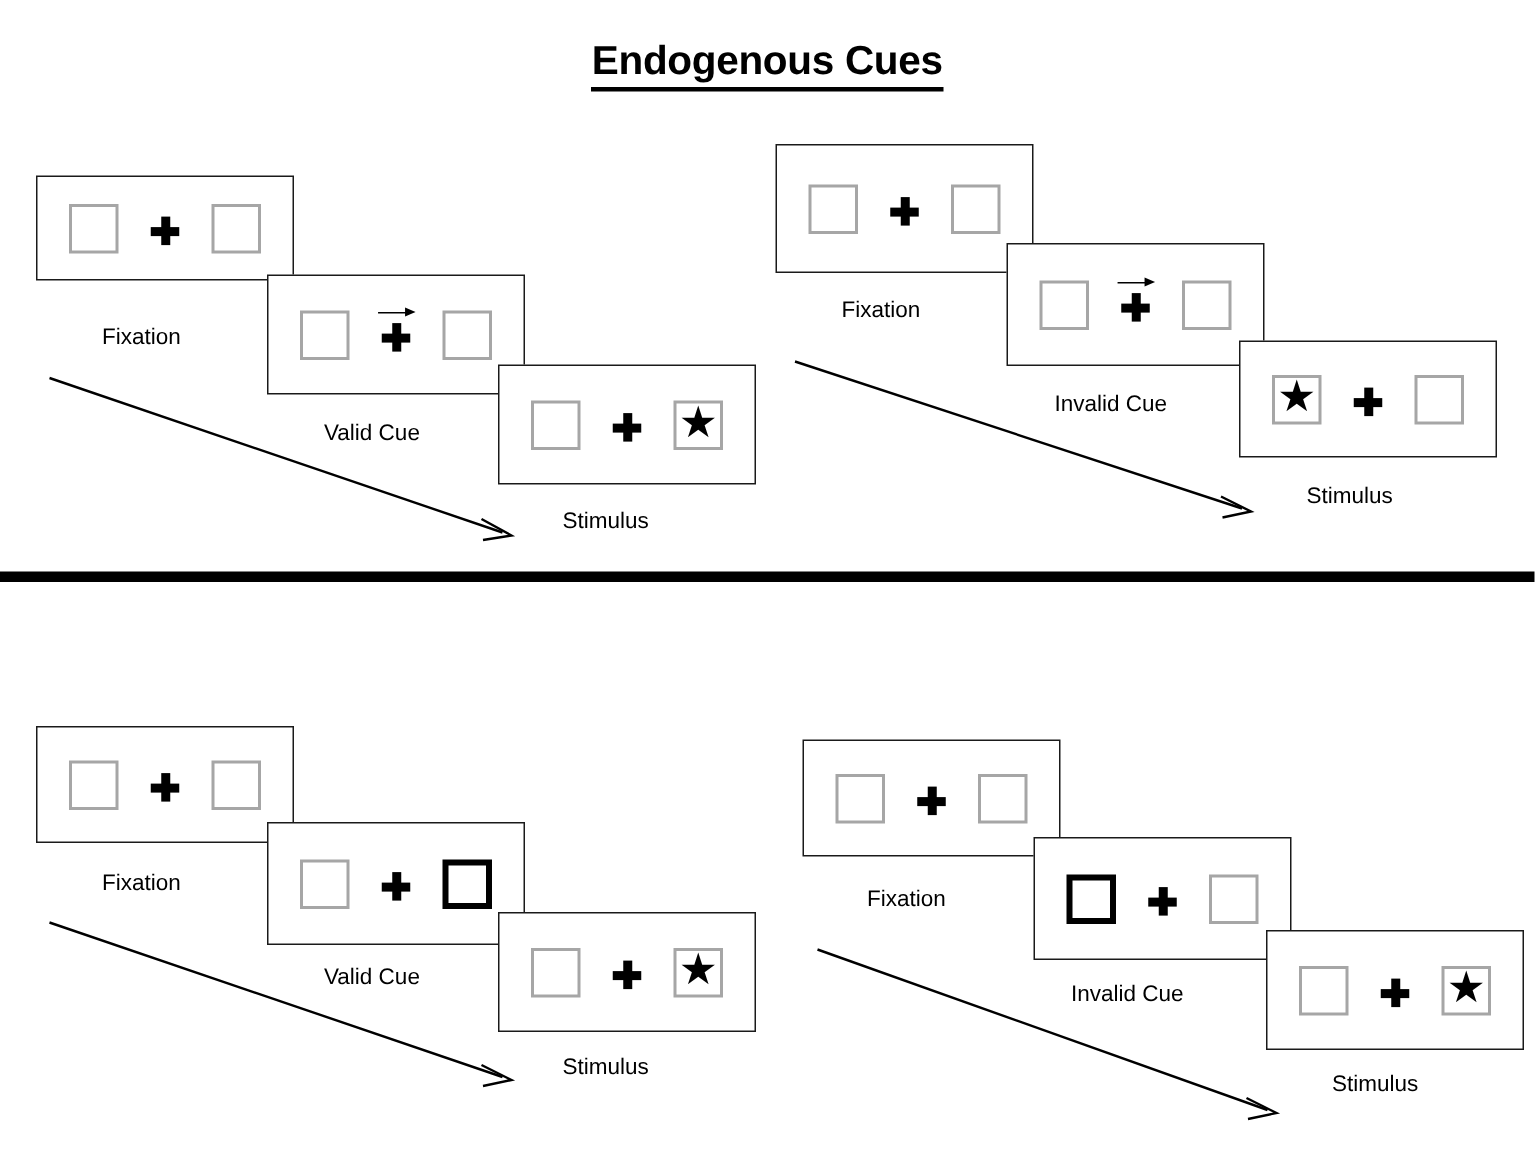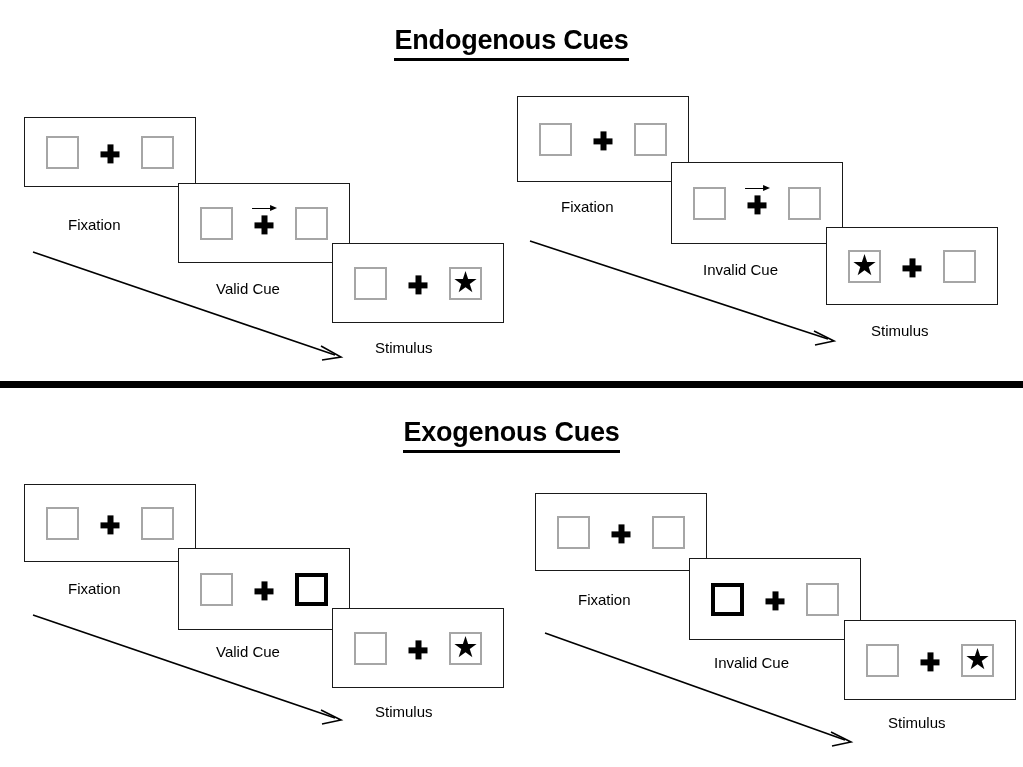--- a/index.html
+++ b/index.html
@@ -214,23 +214,20 @@
   </div>
   <div class="caption" style="left:871px;top:323px;">Stimulus</div>
 
   <svg class="flow-arrow" width="1023" height="767">
     <line x1="530" y1="241" x2="828" y2="339" stroke="#000" stroke-width="1.6"></line>
     <polyline points="814,331 834,341 815,345" fill="none" stroke="#000" stroke-width="1.6"></polyline>
   </svg>
 
   <div class="divider" style="top:381px;"></div>
 
-  <div class="section-title" style="left:0;top:419px;">
-    <span>Exogenous Cues</span>
-  </div>
 
   <div class="frame" style="left:24px;top:484px;width:172px;height:78px;">
     <div class="box"></div>
     <div class="center-stack">
       <div class="plus"></div>
     </div>
     <div class="box"></div>
   </div>
   <div class="caption" style="left:68px;top:581px;">Fixation</div>
 

